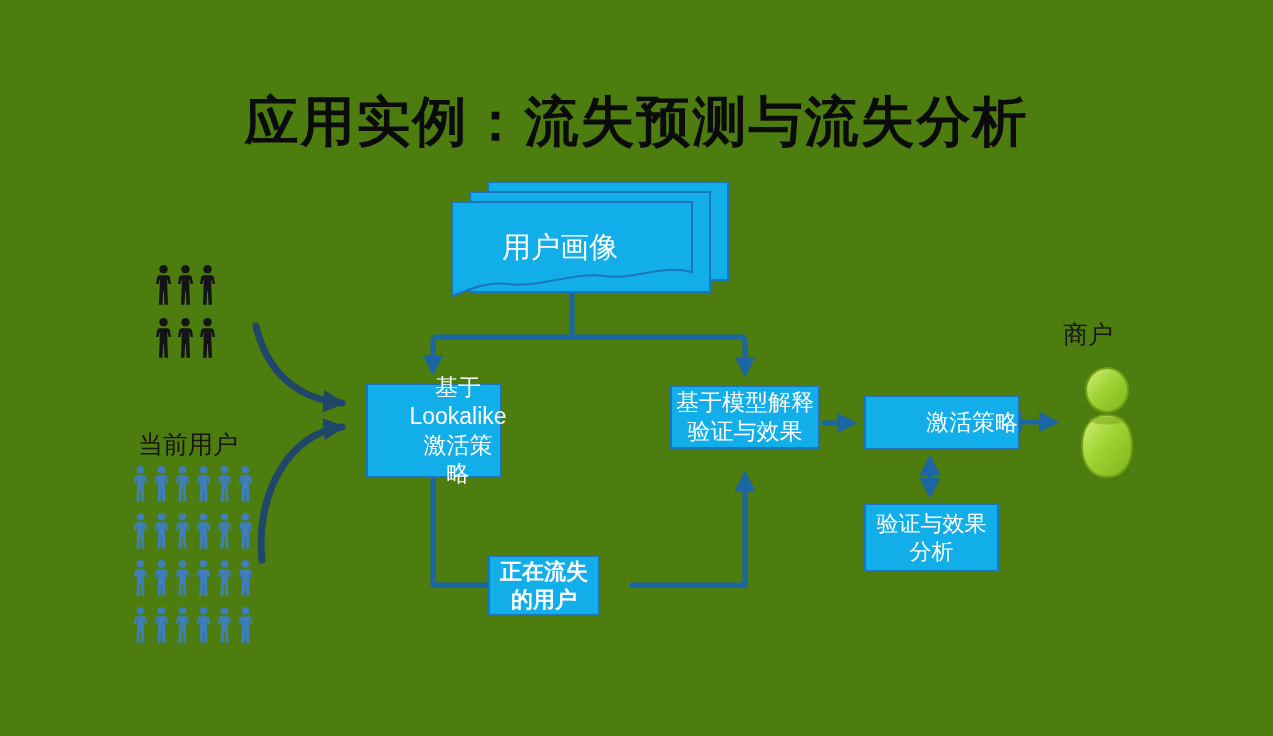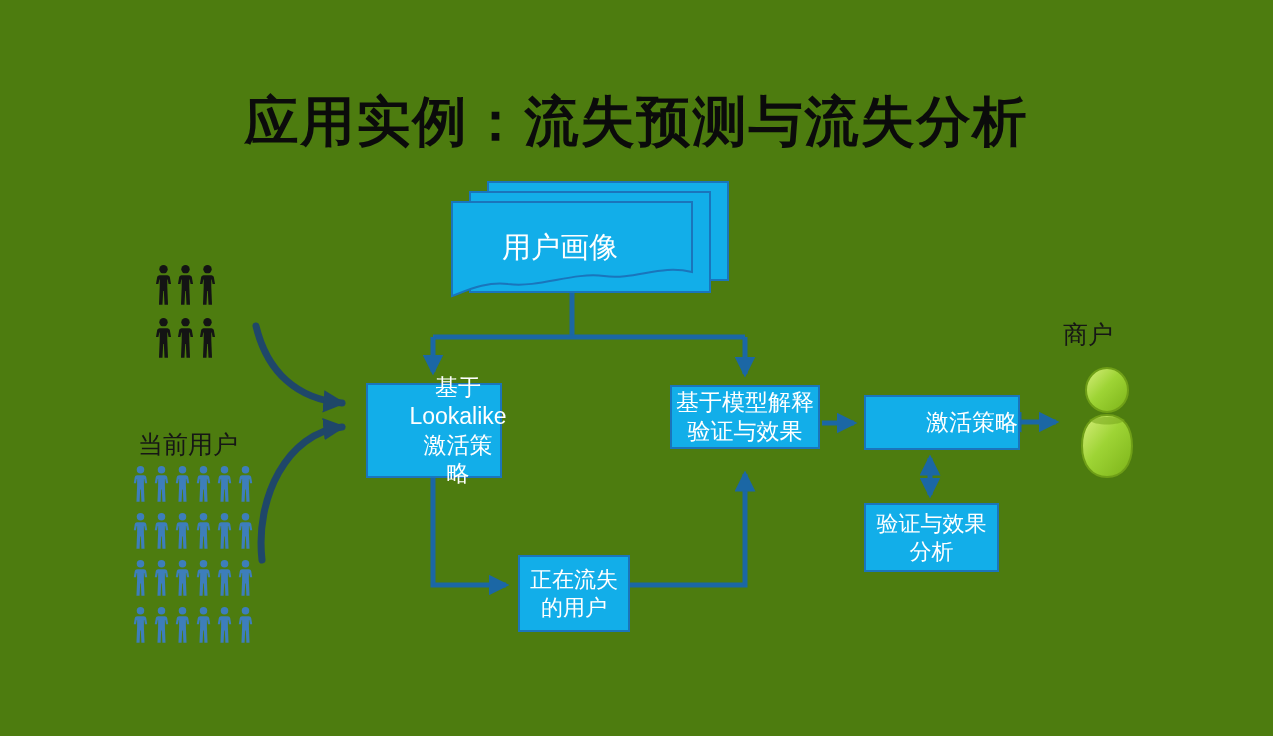--- a/index.html
+++ b/index.html
@@ -217,21 +217,21 @@
 
   <div class="node fs23" style="left:864px;top:395px;width:156px;height:55px;align-items:flex-end;">
     <span>激活策略</span>
   </div>
 
   <div class="node fs22" style="left:864px;top:503px;width:135px;height:69px;">
     <span>验证与效果</span>
     <span>分析</span>
   </div>
 
-  <div class="node fs22" style="left:518px;top:555px;width:112px;height:77px;">
+  <div class="node fs22" style="left:488px;top:555px;width:112px;height:61px;font-weight:bold;">
     <span>正在流失</span>
     <span>的用户</span>
   </div>
 
   <div class="group-label" style="left:1063px;top:318px;width:82px;text-align:left;">商户</div>
   <div class="merchant-wrap">
     <svg width="62" height="116" viewBox="0 0 62 116">
       <defs>
         <linearGradient id="gGreen" x1="0" y1="0" x2="1" y2="1">
           <stop offset="0" stop-color="#d9ef7e"></stop>

